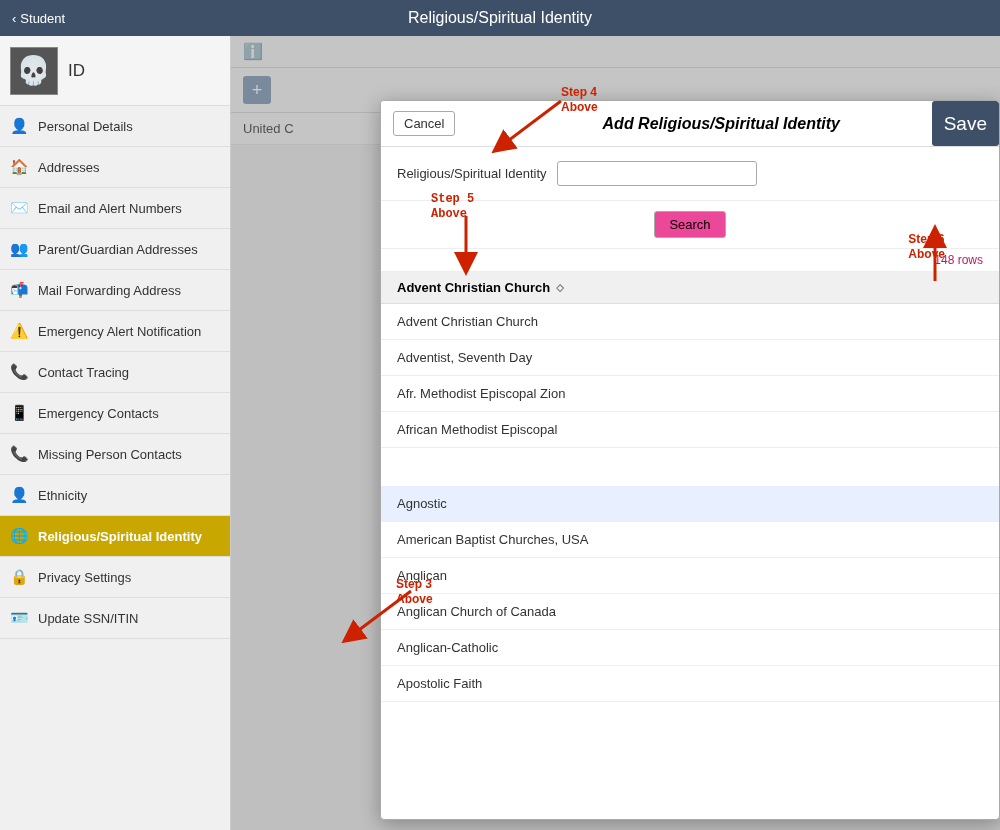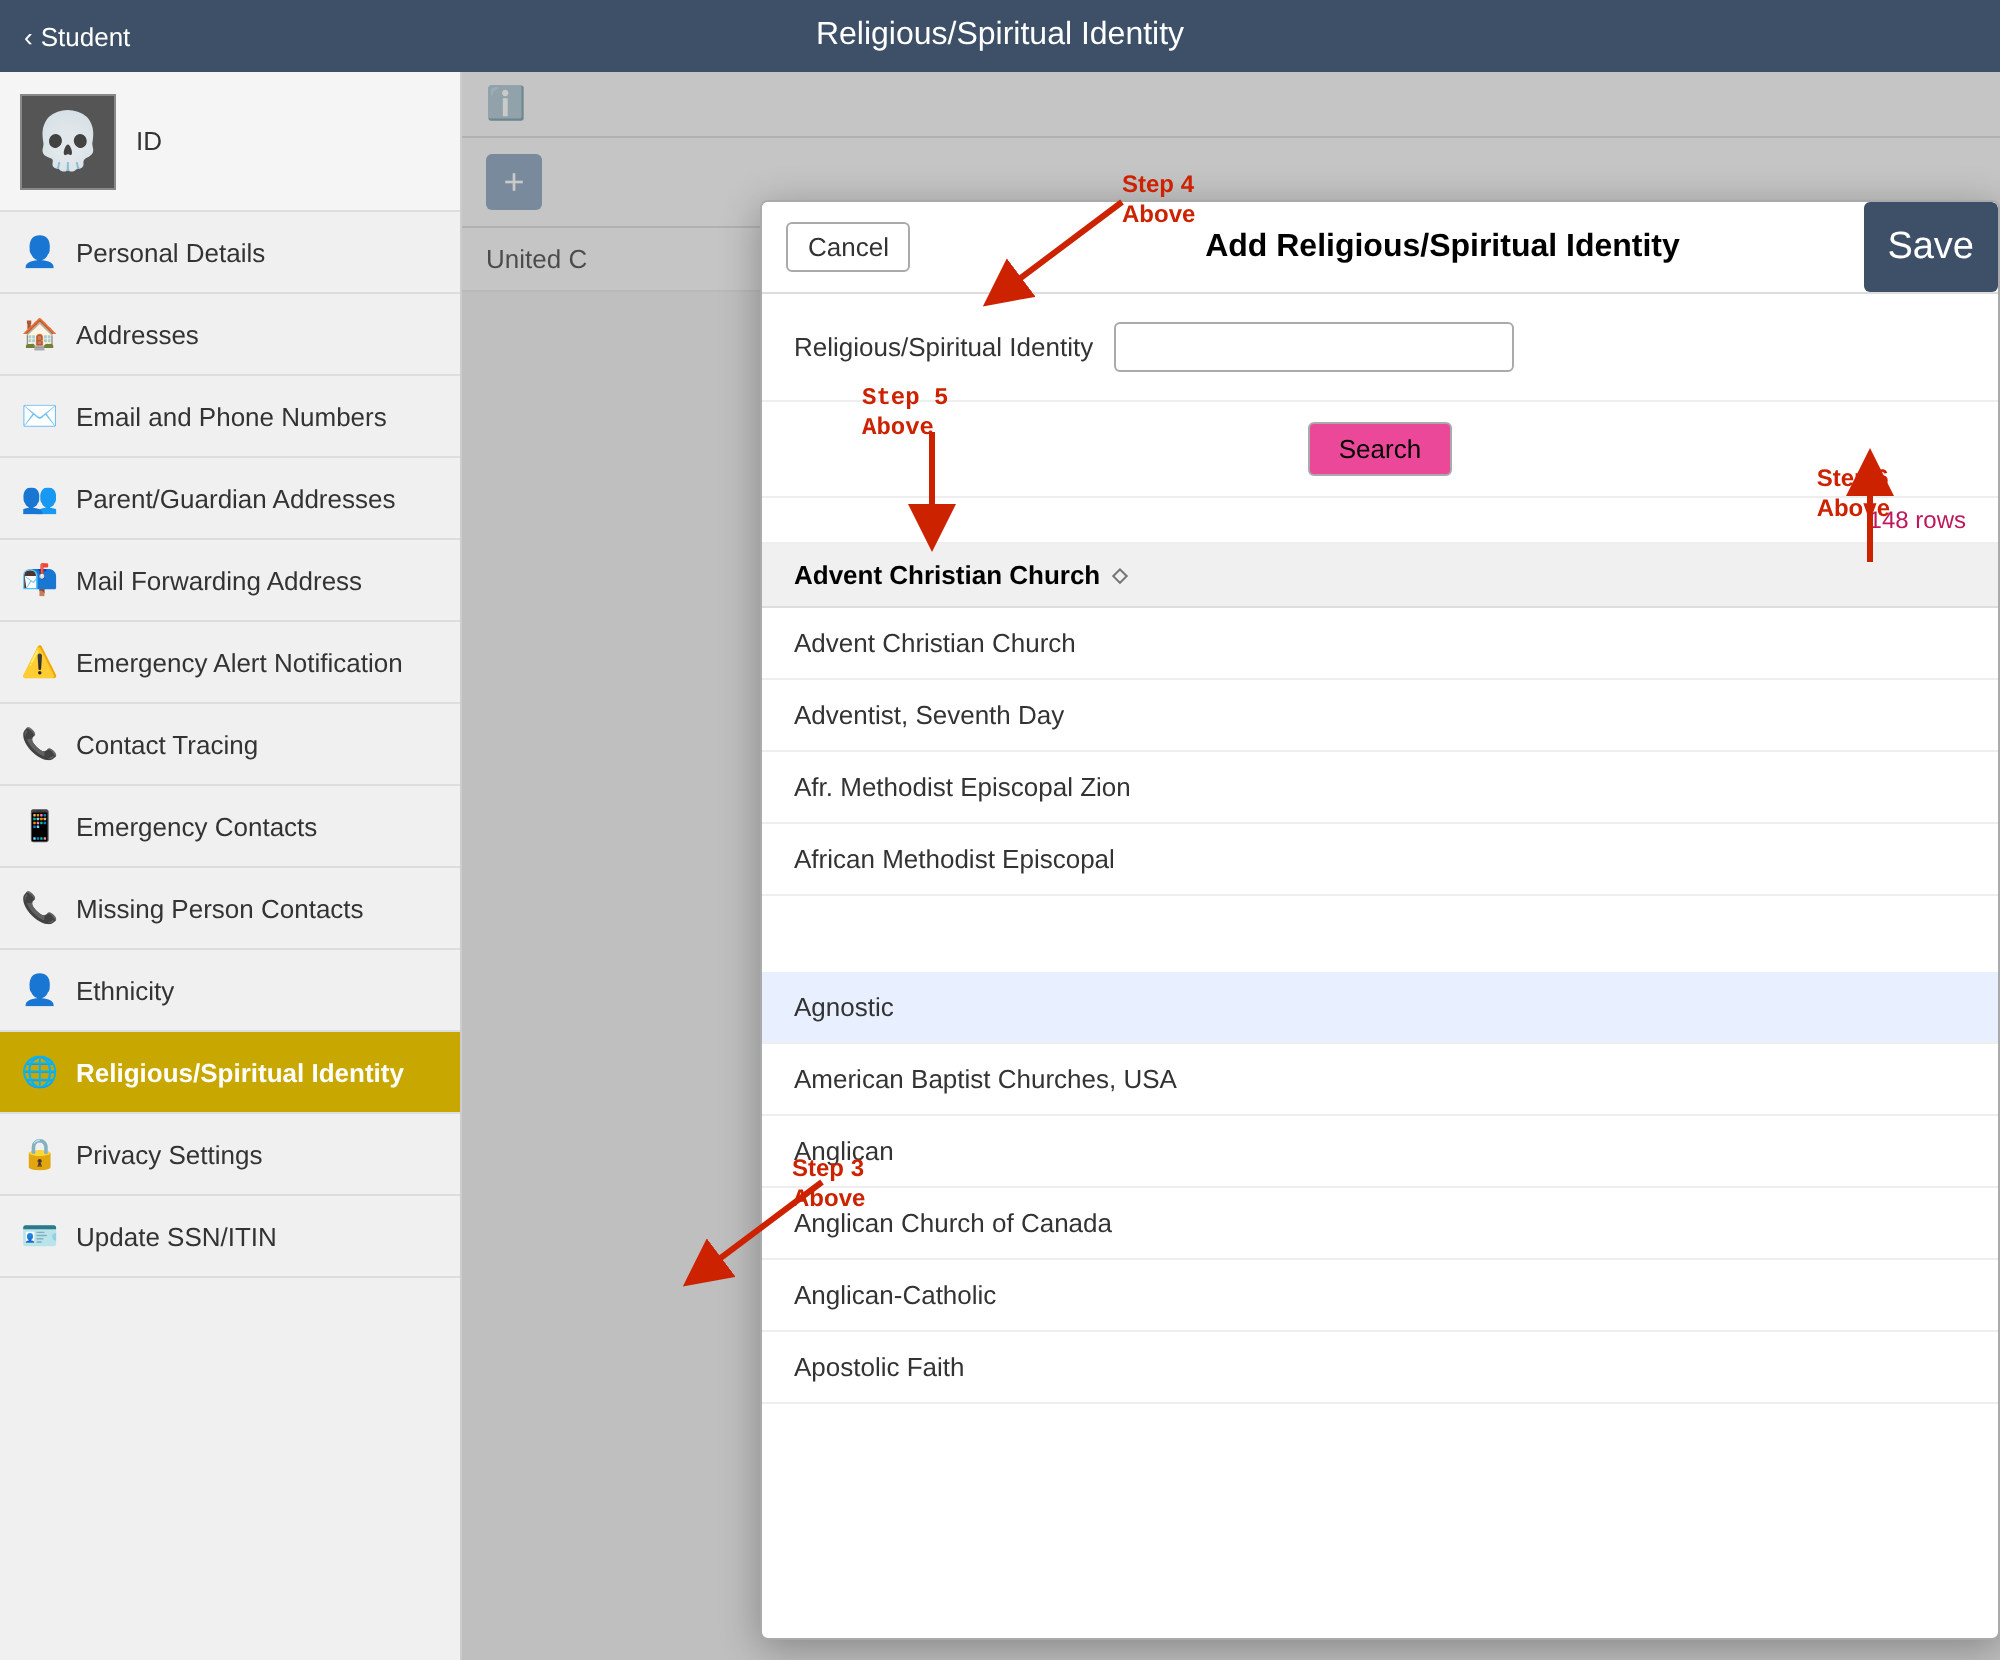--- a/index.html
+++ b/index.html
@@ -64,21 +64,21 @@
       display: flex;
       align-items: center;
       justify-content: center;
       overflow: hidden;
     }
     .avatar-img {
       font-size: 28px;
     }
     .student-id-label {
       margin-left: 10px;
-      font-size: 13px;
+      font-size: 17px;
       color: #333;
       font-weight: 500;
     }
 
     .sidebar-item {
       display: flex;
       align-items: center;
       padding: 10px 10px;
       border-bottom: 1px solid #ddd;
       cursor: pointer;
@@ -189,20 +189,21 @@
       padding: 10px 12px;
       border-bottom: 1px solid #ddd;
       background: white;
       position: relative;
     }
     .modal-title {
       flex: 1;
       text-align: center;
       font-size: 16px;
       font-weight: 600;
+      font-style: italic;
     }
     .cancel-btn {
       background: white;
       border: 1px solid #aaa;
       border-radius: 3px;
       padding: 4px 10px;
       cursor: pointer;
       font-size: 13px;
       color: #333;
     }
@@ -332,21 +333,21 @@
     <div class="sidebar-item">
       <span class="sidebar-icon">👤</span>
       <span>Personal Details</span>
     </div>
     <div class="sidebar-item">
       <span class="sidebar-icon">🏠</span>
       <span>Addresses</span>
     </div>
     <div class="sidebar-item">
       <span class="sidebar-icon">✉️</span>
-      <span>Email and Phone Numbers</span>
+      <span>Email and Alert Numbers</span>
     </div>
     <div class="sidebar-item">
       <span class="sidebar-icon">👥</span>
       <span>Parent/Guardian Addresses</span>
     </div>
     <div class="sidebar-item">
       <span class="sidebar-icon">📬</span>
       <span>Mail Forwarding Address</span>
     </div>
     <div class="sidebar-item">

